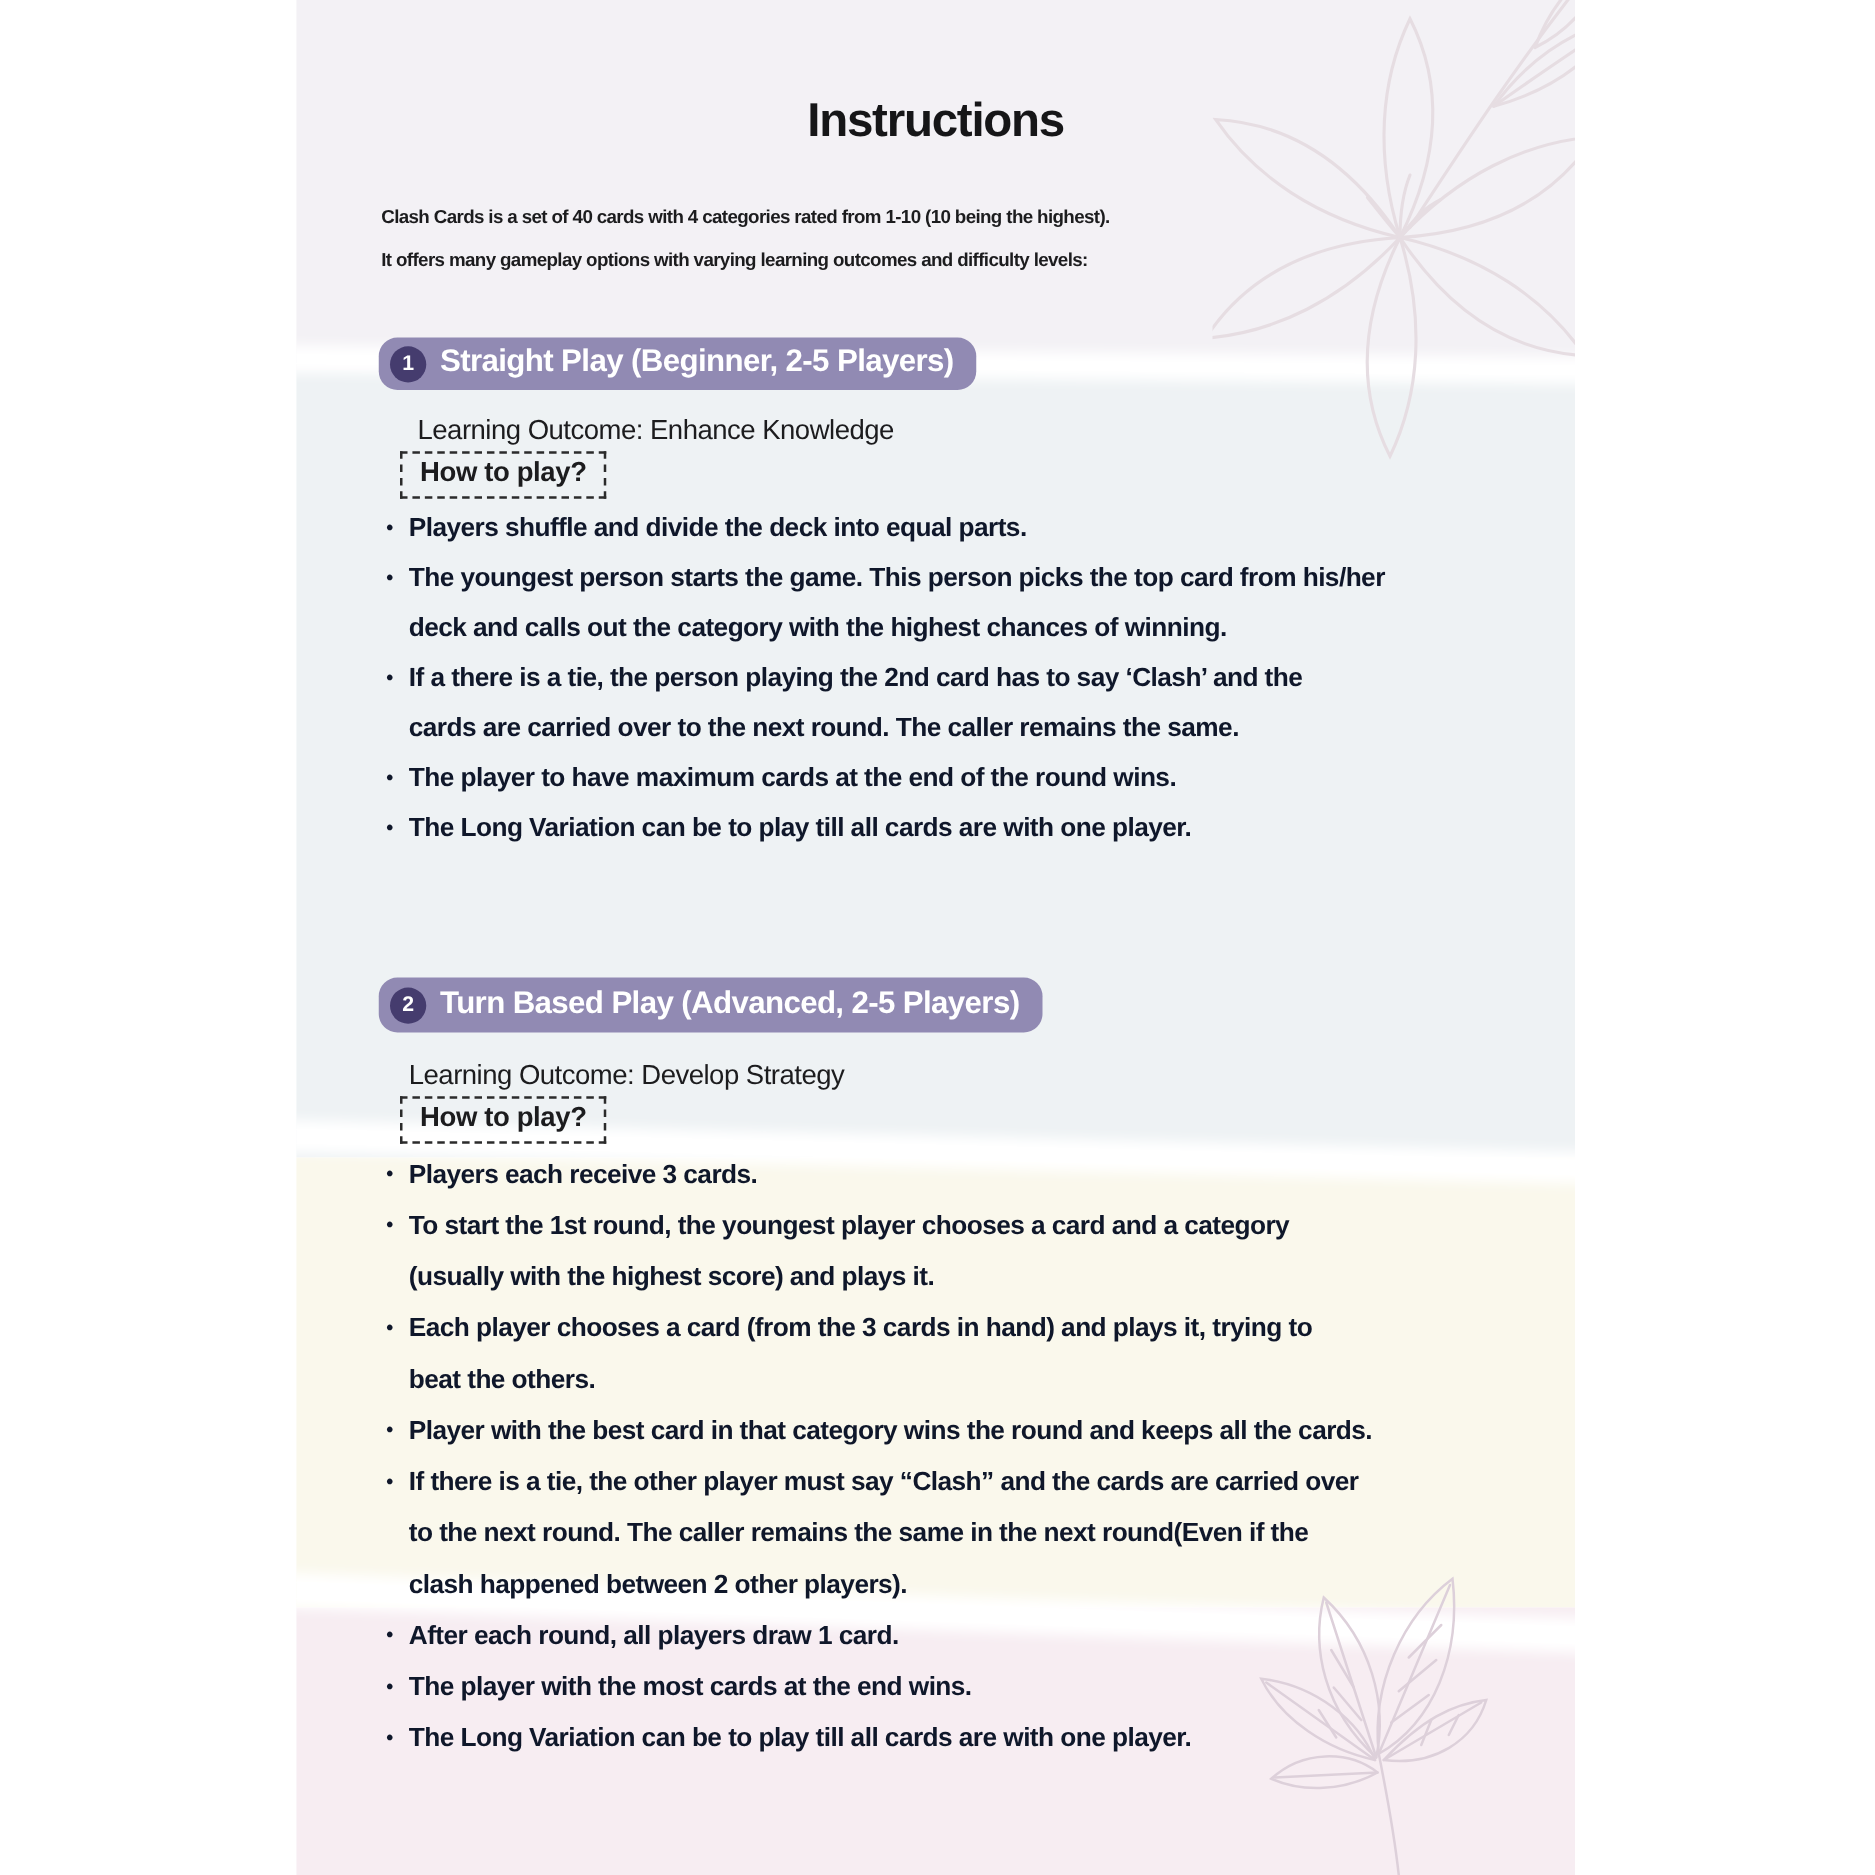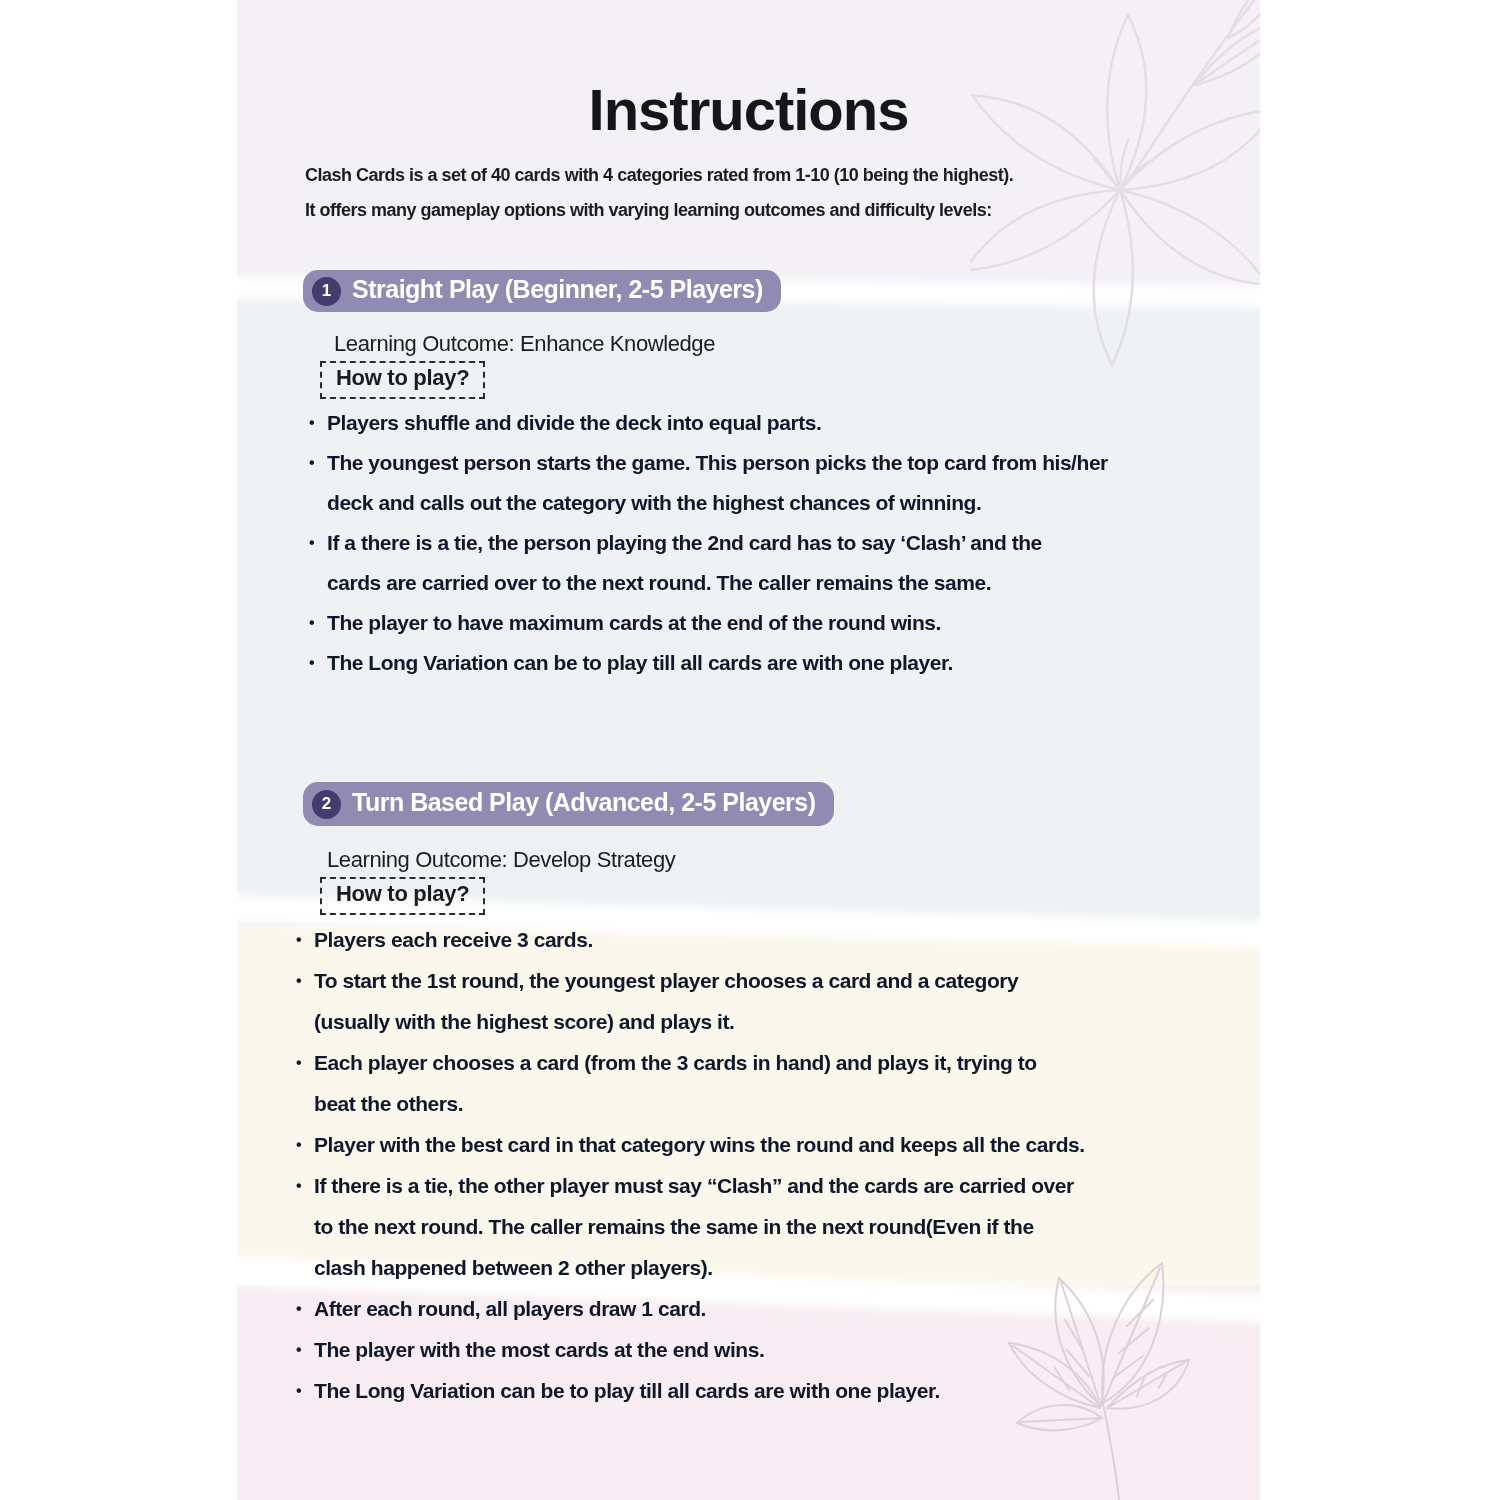--- a/index.html
+++ b/index.html
@@ -20,24 +20,24 @@
          box-shadow:0 0 10px 7px #ffffff; }
   .sep-1 { top:288px;  height:8px;  transform:rotate(0.5deg); }
   .sep-2 { top:916px;  height:12px; transform:rotate(1.4deg); }
   .sep-3 { top:1284px; height:14px; transform:rotate(2deg); }
   .deco { position:absolute; pointer-events:none; }
   .deco-flower { right:-40px; top:-30px; }
   .deco-leaf   { left:760px;  top:1258px; }
 
   .title {
     position:absolute; top:76px; left:0; width:100%; margin:0; text-align:center;
-    font-size:58px; font-weight:700; letter-spacing:-1px; color:#161618;
+    font-size:38px; font-weight:700; letter-spacing:-1px; color:#161618;
   }
   .intro-line {
-    position:absolute; left:68px; margin:0; font-size:18px; font-weight:700;
+    position:absolute; left:68px; margin:0; font-size:15px; font-weight:700;
     letter-spacing:-0.5px; color:#1c1c1e; white-space:nowrap;text-align:right;
   }
   .intro-1 { top:165px; }
   .intro-2 { top:200px; }
 
   .badge {
     position:absolute; display:flex; align-items:center; gap:11px;
     height:42px; padding:0 18px 0 9px; background:#918ab3;
     border-radius:15px; color:#ffffff; box-sizing:border-box;
   }
@@ -64,21 +64,21 @@
     position:absolute; border:2px dashed #2b2b2b; padding:2px 14px 6px;
     font-size:22px; font-weight:700; letter-spacing:-0.3px; background:transparent;
   }
   .htp-1 { left:83px; top:361px; }
   .htp-2 { left:83px; top:877px; }
 
   .bullets {
     position:absolute; margin:0; padding:0; list-style:none; width:952px;
   }
   .bullets-1 { left:71px; top:403px; line-height:40px; }
-  .bullets-2 { left:58px; top:919px; line-height:41px; }
+  .bullets-2 { left:71px; top:919px; line-height:41px; }
   .bullets li {
     position:relative; padding-left:19px; font-size:21px; font-weight:700;
     letter-spacing:-0.45px; white-space:pre-line; color:#0f172a;
   }
   .bullets li::before {
     content:"\2022"; position:absolute; left:1px; top:0; font-size:16px;
   }
 </style>
 </head>
 <body>

